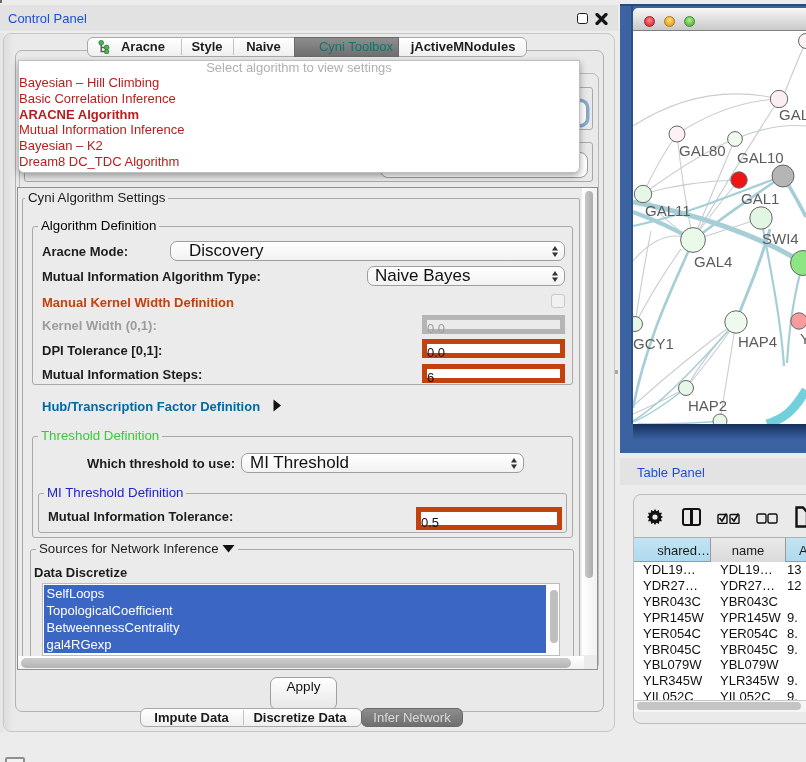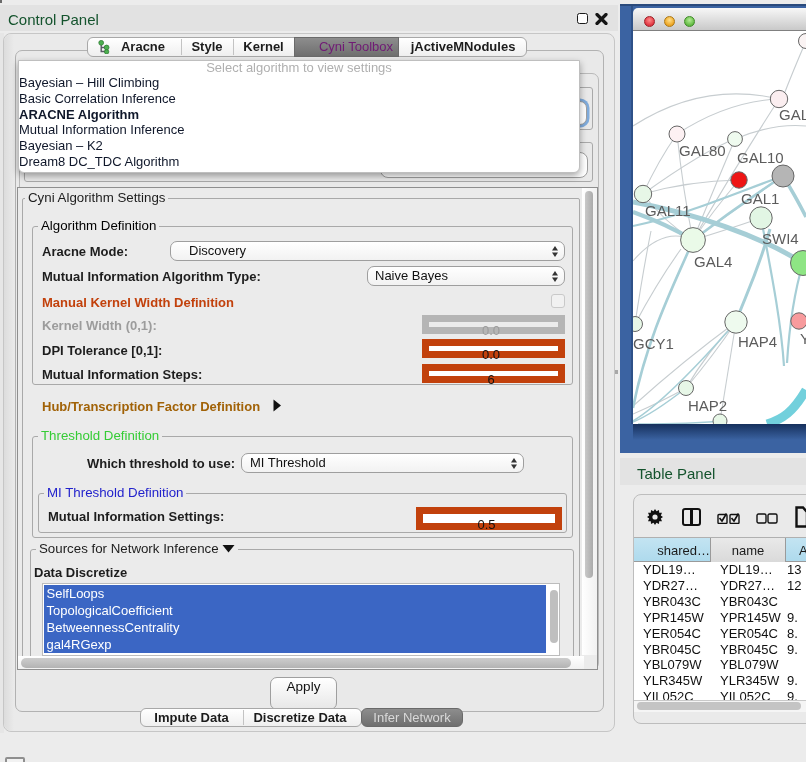--- a/index.html
+++ b/index.html
@@ -1,24 +1,24 @@
 <!DOCTYPE html>
 <html><head><meta charset="utf-8">
 <style>
 *{margin:0;padding:0;box-sizing:border-box}
 html,body{width:806px;height:762px;background:#ececec;font-family:"Liberation Sans",sans-serif;overflow:hidden}
 body{position:relative}
 .a{position:absolute}
-.f13{font-size:15px;color:#14532d}
+.f13{font-size:13px;color:#1d4ed8}
 .group{position:absolute;border:1px solid #a9a9a9;border-radius:3px}
 .gt{position:absolute;top:-8px;left:8px;background:#ebebeb;padding:0 3px;font-size:13.3px;line-height:15px;white-space:nowrap}
 .lbl{position:absolute;font-size:13px;font-weight:bold;color:#1d1d1d;white-space:nowrap}
-.combo{position:absolute;background:linear-gradient(#ffffff,#f2f2f2);border:1px solid #9e9e9e;border-radius:7px;font-size:13px;color:#111;line-height:18px;padding-left:10px}
+.combo{position:absolute;background:linear-gradient(#ffffff,#f2f2f2);border:1px solid #9e9e9e;border-radius:7px;font-size:17px;color:#111;line-height:18px;padding-left:10px}
 .carr{position:absolute;right:5px;top:3px}
-.fld{position:absolute;background:#fff;border:7px solid #c2410c;font-size:13px;color:#111;text-align:center;padding-right:5px;line-height:17px}
+.fld{position:absolute;background:#fff;border:5px solid #c2410c;font-size:13px;color:#111;text-align:left;padding-right:5px;line-height:17px}
 .tabtxt{position:absolute;top:0;height:20px;line-height:20px;font-size:13px;font-weight:bold;color:#1c1c1c;text-align:center}
 </style></head>
 <body>
 
 <div class="a" style="left:0;top:0;width:2px;height:3px;background:#6a6a6a"></div>
 <div class="a" style="left:0;top:33px;width:4px;height:700px;background:#e6e6e6"></div>
 <div class="a" style="left:0;top:5px;width:618px;height:26px;background:#e2e2e2"></div>
 <div class="a f13" style="left:8px;top:11px">Control Panel</div>
 <div class="a" style="left:577px;top:13px;width:11px;height:11px;border:1.5px solid #1a1a1a;border-radius:2.5px;background:#fdfdfd"></div>
 <svg class="a" style="left:595px;top:13px" width="13" height="12" viewBox="0 0 13 12">
@@ -42,22 +42,22 @@
 <div class="a" style="left:181px;top:39px;width:1px;height:16px;background:#c3c3c3"></div>
 <div class="a" style="left:233px;top:39px;width:1px;height:16px;background:#c3c3c3"></div>
 <div class="tabtxt" style="left:96px;top:37px;width:85px;padding-left:9px">Aracne</div>
 <svg class="a" style="left:98px;top:40px" width="13" height="14" viewBox="0 0 13 14">
     <path d="M3.2 4.5 L3.2 11.5 L8 11.5 M3.2 7.5 L8 7.5" stroke="#5a5a66" stroke-width="1.4" fill="none"></path>
     <circle cx="3.2" cy="2.8" r="2.4" fill="#4caf50" stroke="#2e7d32" stroke-width="0.8"></circle>
     <circle cx="8.6" cy="7.5" r="2.4" fill="#4caf50" stroke="#2e7d32" stroke-width="0.8"></circle>
     <circle cx="8.6" cy="11.8" r="2.2" fill="#4caf50" stroke="#2e7d32" stroke-width="0.8"></circle>
   </svg>
 <div class="tabtxt" style="left:181px;top:37px;width:52px">Style</div>
-<div class="tabtxt" style="left:233px;top:37px;width:61px">Kernel</div>
-<div class="tabtxt" style="left:294px;top:37px;width:124px;color:#701a75;font-weight:normal">Cyni Toolbox</div>
+<div class="tabtxt" style="left:233px;top:37px;width:61px">Naive</div>
+<div class="tabtxt" style="left:294px;top:37px;width:124px;color:#0f766e;font-weight:normal">Cyni Toolbox</div>
 <div class="tabtxt" style="left:399px;top:37px;width:128px">jActiveMNodules</div>
 
 <div class="a" style="left:17px;top:187px;width:581px;height:483px;border:1px solid #8f8f8f;background:#ebebeb"></div>
 
 <div class="group" style="left:22px;top:198px;width:558px;height:470px;border-radius:2px"></div>
 <div class="gt" style="left:25px;top:190px;color:#1d1d1d">Cyni Algorithm Settings</div>
 
 <div class="group" style="left:32px;top:226px;width:541px;height:159px"></div>
 <div class="gt" style="left:38px;top:218px;color:#000000">Algorithm Definition</div>
 <div class="lbl" style="left:42px;top:244px">Aracne Mode:</div>
@@ -74,36 +74,36 @@
     </svg></div>
 <div class="lbl" style="left:42px;top:295px;color:#c2410c">Manual Kernel Width Definition</div>
 <div class="a" style="left:551px;top:294px;width:14px;height:14px;background:#f1f1f1;border:1px solid #c9c9c9;border-radius:3px"></div>
 <div class="lbl" style="left:42px;top:318px;color:#9c9c9c">Kernel Width (0,1):</div>
 <div class="fld" style="left:422px;top:315px;width:143px;height:19px;background:#ebebeb;border-color:#b5b5b5;color:#9c9c9c">0.0</div>
 <div class="lbl" style="left:42px;top:343px">DPI Tolerance [0,1]:</div>
 <div class="fld" style="left:422px;top:339px;width:143px;height:19px">0.0</div>
 <div class="lbl" style="left:42px;top:367px">Mutual Information Steps:</div>
 <div class="fld" style="left:422px;top:364px;width:143px;height:19px">6</div>
 
-<div class="a" style="left:42px;top:399px;font-size:13px;color:#a16207;font-weight:bold">Hub/Transcription Factor Definition</div>
+<div class="a" style="left:42px;top:399px;font-size:13px;color:#0369a1;font-weight:bold">Hub/Transcription Factor Definition</div>
 <svg class="a" style="left:272px;top:399px" width="10" height="13" viewBox="0 0 10 13">
     <path d="M1.5 0.5 L9 6.5 L1.5 12.5 Z" fill="#111"></path>
   </svg>
 
 <div class="group" style="left:32px;top:436px;width:541px;height:102px"></div>
 <div class="gt" style="left:38px;top:428px;color:#35cc35">Threshold Definition</div>
 <div class="lbl" style="left:42px;top:456px;width:193px;text-align:right">Which threshold to use:</div>
 <div class="combo" style="left:241px;top:453px;width:283px;height:20px;padding-left:8px">MI Threshold
  <svg class="carr" width="8" height="13" viewBox="0 0 8 13">
       <path d="M4 1 L7 5.4 L1 5.4 Z" fill="#333"></path>
       <path d="M4 12 L7 7.6 L1 7.6 Z" fill="#333"></path>
     </svg></div>
 <div class="group" style="left:38px;top:493px;width:529px;height:40px"></div>
 <div class="gt" style="left:44px;top:485px;color:#2222cc">MI Threshold Definition</div>
-<div class="lbl" style="left:48px;top:509px">Mutual Information Settings:</div>
+<div class="lbl" style="left:48px;top:509px">Mutual Information Tolerance:</div>
 <div class="fld" style="left:416px;top:507px;width:146px;height:23px;line-height:21px">0.5</div>
 
 <div class="group" style="left:30px;top:549px;width:544px;height:119px"></div>
 <div class="gt" style="left:36px;top:541px;color:#1d1d1d;background:#ebebeb">Sources for Network Inference <svg width="13" height="9" viewBox="0 0 13 9" style="display:inline-block">
       <path d="M0.5 1 L12.5 1 L6.5 8.5 Z" fill="#111"></path>
     </svg></div>
 <div class="lbl" style="left:34px;top:565px">Data Discretize</div>
 <div class="a" style="left:42px;top:583px;width:518px;height:73px;background:#fff;border:1px solid #bcbcbc"></div>
 <div class="a" style="left:43.5px;top:585px;width:502px;height:68px;background:#3b66c4;color:#fff;font-size:13px;line-height:17px;padding-left:3px">SelfLoops<br>TopologicalCoefficient<br>BetweennessCentrality<br>gal4RGexp</div>
 <div class="a" style="left:549.5px;top:590px;width:8.5px;height:53px;background:#bfbfbf;border-radius:4.5px"></div>
@@ -119,21 +119,21 @@
 <div class="a" style="left:243px;top:710px;width:1px;height:15px;background:#c3c3c3"></div>
 <div class="a" style="left:361px;top:708px;width:102px;height:19px;background:linear-gradient(#8d8d8d,#6f6f6f);border:1px solid #6a6a6a;border-radius:6px"></div>
 <div class="tabtxt" style="left:140px;top:708px;width:103px;height:29px;line-height:19px">Impute Data</div>
 <div class="tabtxt" style="left:243px;top:708px;width:114px;height:30px;line-height:19px">Discretize Data</div>
 <div class="tabtxt" style="left:361px;top:708px;width:102px;height:19px;line-height:19px;color:#d9d9d9;font-weight:normal">Infer Network</div>
 
 <div class="a" style="left:5px;top:757px;width:20px;height:10px;border:2px solid #8f8f8f;background:#f2f2f2;border-radius:2px"></div>
 
 <div class="a" style="left:18px;top:60px;width:562px;height:113px;background:#fff;border:1px solid #bfbfbf;border-radius:0 0 6px 6px;box-shadow:0 3px 7px rgba(0,0,0,0.35);z-index:50"></div>
 <div class="a" style="left:18px;top:60px;width:562px;text-align:center;font-size:13px;color:#b0b0b0;z-index:51">Select algorithm to view settings</div>
-<div class="a" style="left:19px;top:75px;font-size:13px;color:#0f172a;line-height:15.8px;z-index:51">Bayesian – Hill Climbing<br>Basic Correlation Inference<br><b>ARACNE Algorithm</b><br>Mutual Information Inference<br>Bayesian – K2<br>Dream8 DC_TDC Algorithm</div>
+<div class="a" style="left:19px;top:75px;font-size:13px;color:#b91c1c;line-height:15.8px;z-index:51">Bayesian – Hill Climbing<br>Basic Correlation Inference<br><b>ARACNE Algorithm</b><br>Mutual Information Inference<br>Bayesian – K2<br>Dream8 DC_TDC Algorithm</div>
 
 <div class="a" style="left:620px;top:4px;width:186px;height:449px;background:#3b63a2"></div>
 <div class="a" style="left:620px;top:4px;width:186px;height:2px;background:#2a4a7c"></div>
 <div class="a" style="left:631px;top:6px;width:2px;height:418px;background:#2e5188"></div>
 
 <div class="a" style="left:633px;top:8px;width:173px;height:23px;background:linear-gradient(#f7f7f7,#c9c9c9);border-bottom:1px solid #808080;border-radius:5px 0 0 0"></div>
 <div class="a" style="left:643.5px;top:15.5px;width:11px;height:11px;border-radius:50%;background:radial-gradient(circle at 50% 35%,#ff8a8a,#e03540 70%);border:1px solid #9c1f26"></div>
 <div class="a" style="left:663.5px;top:15.5px;width:11px;height:11px;border-radius:50%;background:radial-gradient(circle at 50% 35%,#ffe08a,#eda422 70%);border:1px solid #ad7814"></div>
 <div class="a" style="left:683.5px;top:15.5px;width:11px;height:11px;border-radius:50%;background:radial-gradient(circle at 50% 35%,#b4ec96,#62ba42 70%);border:1px solid #3f8a28"></div>
 

